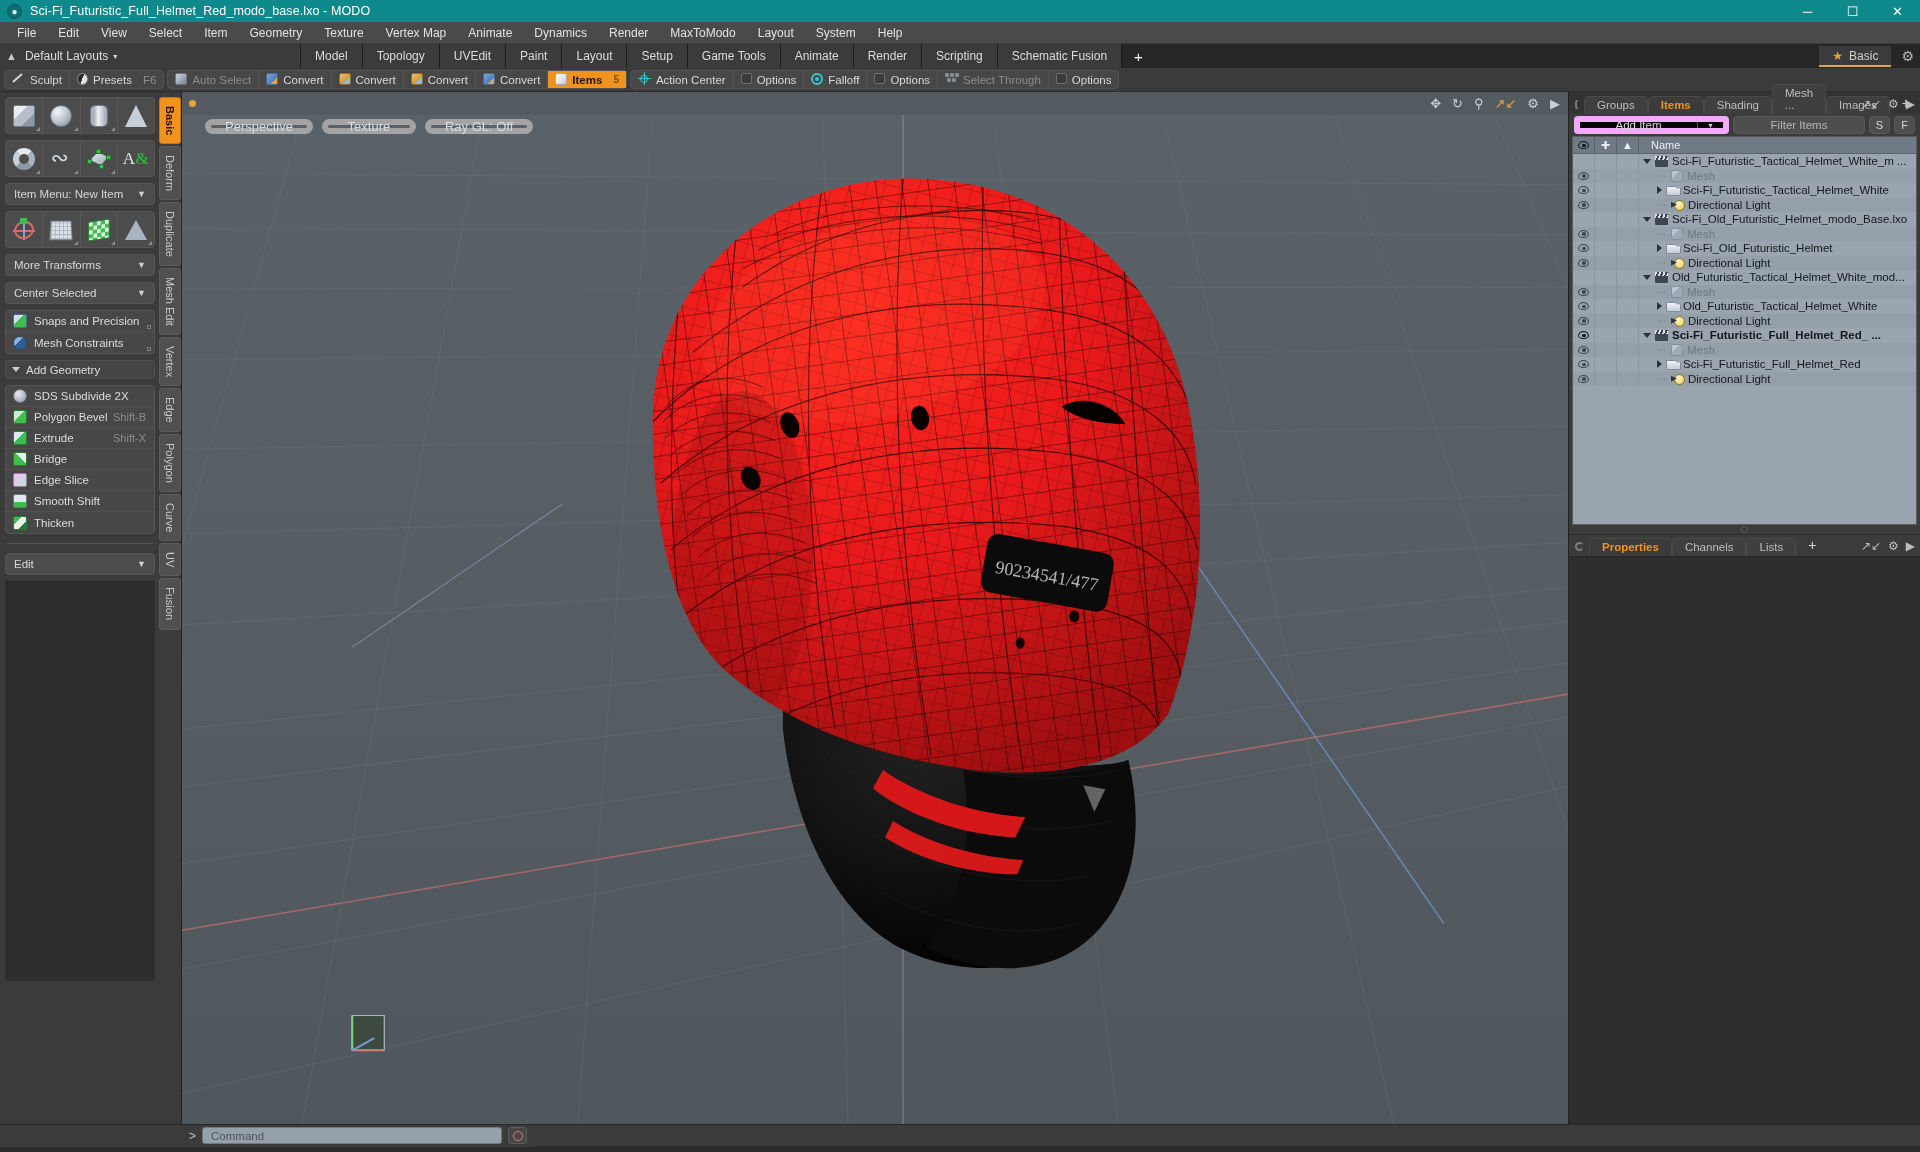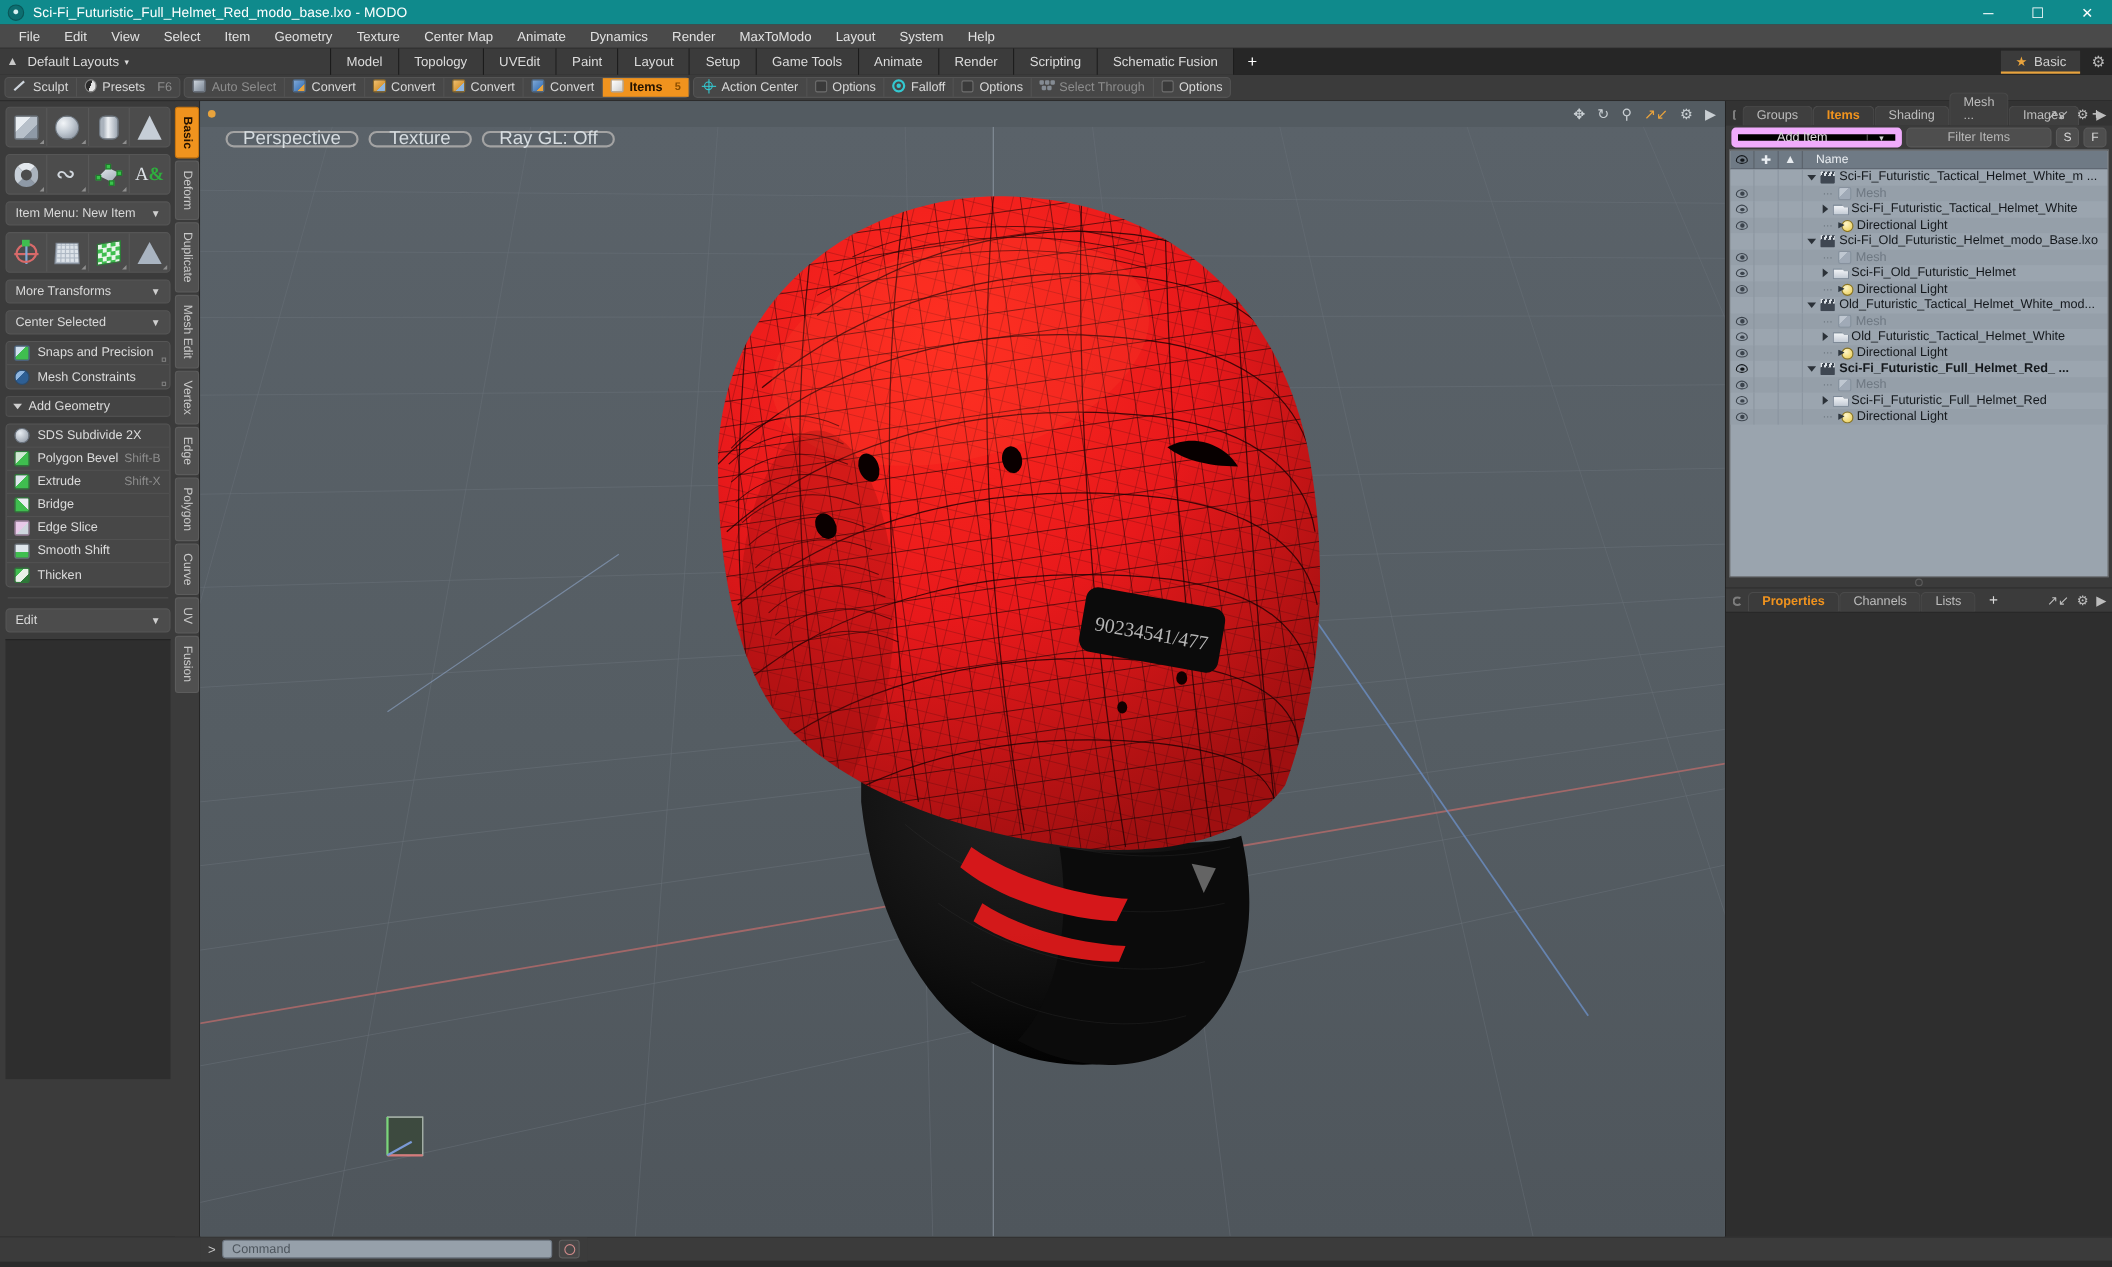--- a/index.html
+++ b/index.html
@@ -141,22 +141,22 @@
   .mi-smo{background:linear-gradient(180deg,#dfe6ec 0 55%,#3fbe4f 55% 100%);border:1px solid #6b747f;}
   .mi-thi{background:linear-gradient(135deg,#3fbe4f 0 30%,#e8f0e8 30% 70%,#2d7a38 70% 100%);border:1px solid #2d7a38;}
   .mi-snp{background:linear-gradient(135deg,#cfe0ef 0 40%,#3fbe4f 40% 100%);border:1px solid #4d6b8c;}
   .mi-mcn{background:linear-gradient(135deg,#8fb6e0 0 40%,#2e5f94 40% 100%);border:1px solid #2a4b6e;border-radius:50%;}
   .leftbottom{height:400px;background:#2e2e2e;border-top:1px solid #242424;}
 
   
   .vp{flex:1;background:#555d63;position:relative;display:flex;flex-direction:column;}
   .vp-hdr{height:23px;background:#535b61;display:flex;align-items:center;padding:0 7px;gap:9px;position:relative;z-index:5;}
   .vp-dot{width:7px;height:7px;border-radius:50%;background:#e8a33d;}
-  .vp-pill{border:2px solid #a3a3a3;border-radius:10px;height:15px;display:flex;align-items:center;
-      justify-content:center;padding:0 14px;color:#d7dde1;font-size:17px;min-width:94px;margin-top:45px;}
+  .vp-pill{border:6px solid #a3a3a3;border-radius:10px;height:15px;display:flex;align-items:center;
+      justify-content:center;padding:0 14px;color:#d7dde1;font-size:13px;min-width:94px;margin-top:45px;}
   .vp-right{position:absolute;right:8px;display:flex;align-items:center;gap:11px;color:#c9cfd3;font-size:13px;}
   .vp-canvas{flex:1;position:relative;overflow:hidden;background:#555d63;}
   .vp-stats{position:absolute;right:14px;bottom:30px;text-align:right;line-height:16px;font-size:11.5px;color:#c8ced2;}
   .vp-stats .hi{color:#e8a33d;}
 
   
   .rightcol{width:352px;background:#3b3b3b;display:flex;flex-direction:column;border-left:1px solid #222;}
   .rp-tabs{height:22px;background:#333;display:flex;align-items:flex-end;padding-left:4px;gap:0;position:relative;}
   .rp-circ{width:9px;height:9px;border-radius:50%;border:2px solid #7d7d7d;border-right-color:transparent;margin:0 5px 5px 2px;}
   .rp-tab{color:#bdbdbd;font-size:11.5px;padding:2px 12px 3px;background:#3f3f3f;border-radius:5px 5px 0 0;
@@ -239,21 +239,21 @@
 </div>
 
 <div class="menubar" id="menubar">
     <span>File</span>
     <span>Edit</span>
     <span>View</span>
     <span>Select</span>
     <span>Item</span>
     <span>Geometry</span>
     <span>Texture</span>
-    <span>Center Map</span>
+    <span>Vertex Map</span>
     <span>Animate</span>
     <span>Dynamics</span>
     <span>Render</span>
     <span>MaxToModo</span>
     <span>Layout</span>
     <span>System</span>
     <span>Help</span>
   </div>
 
 <div class="layoutrow">

